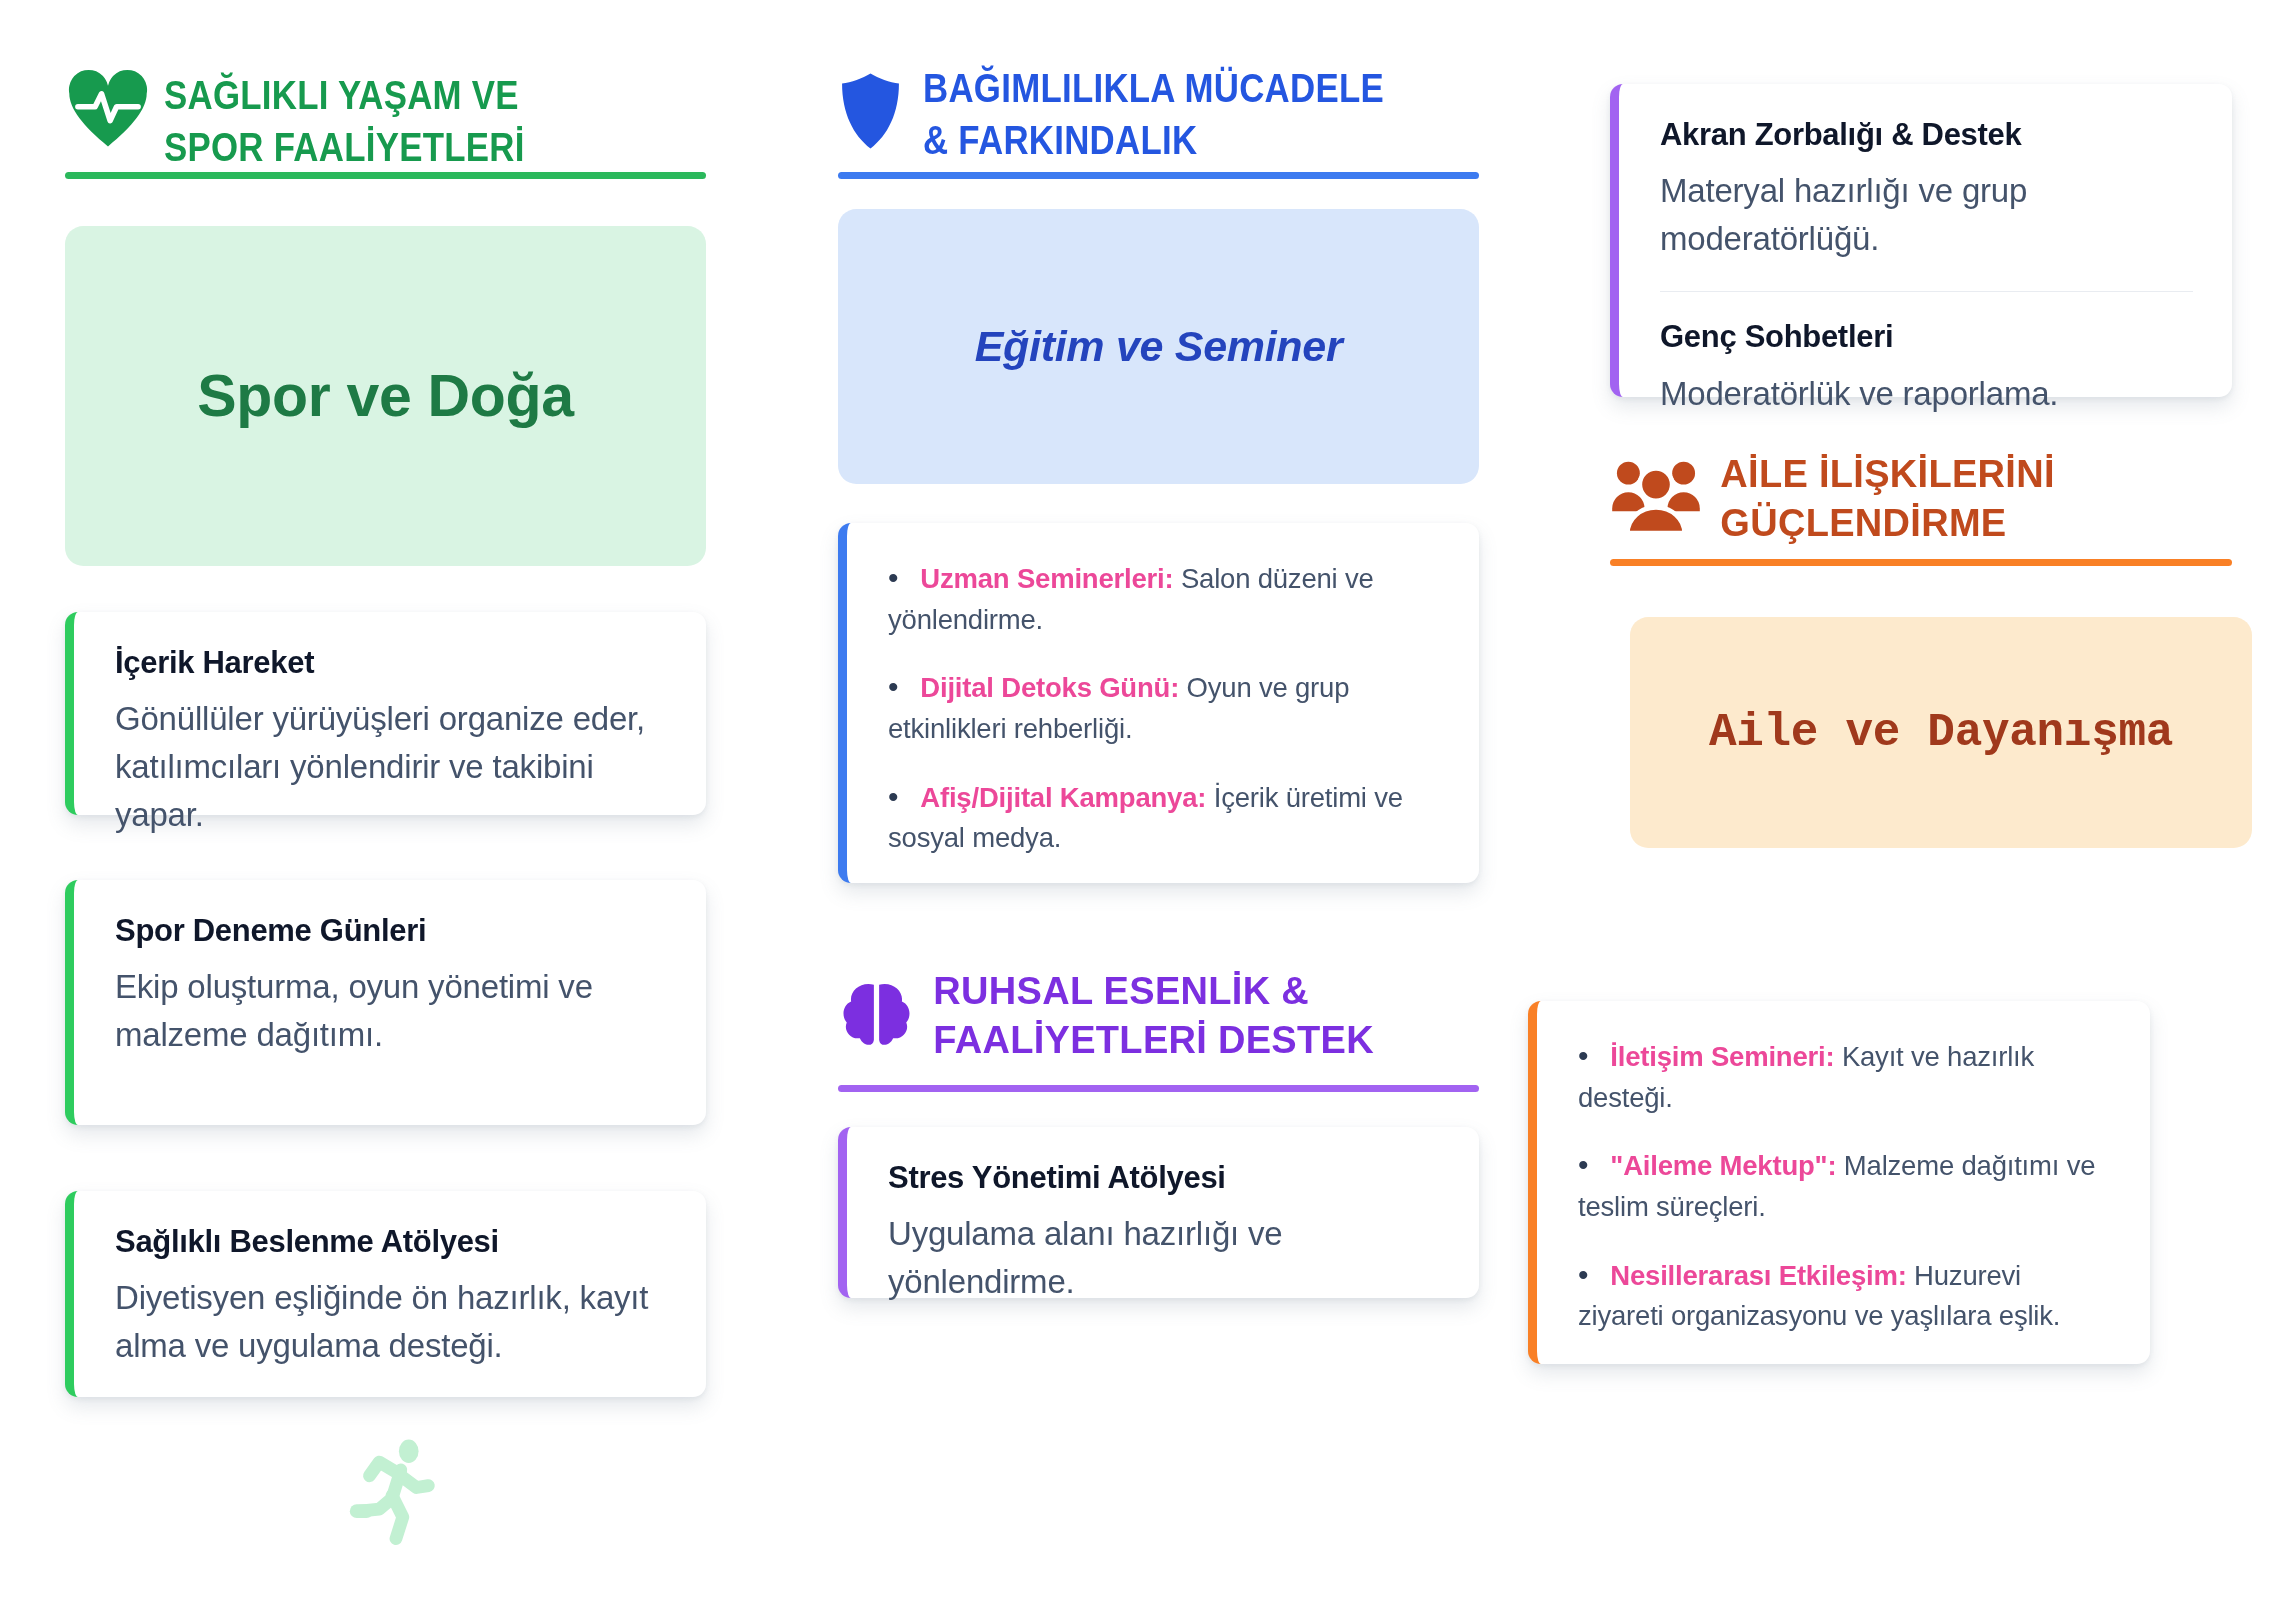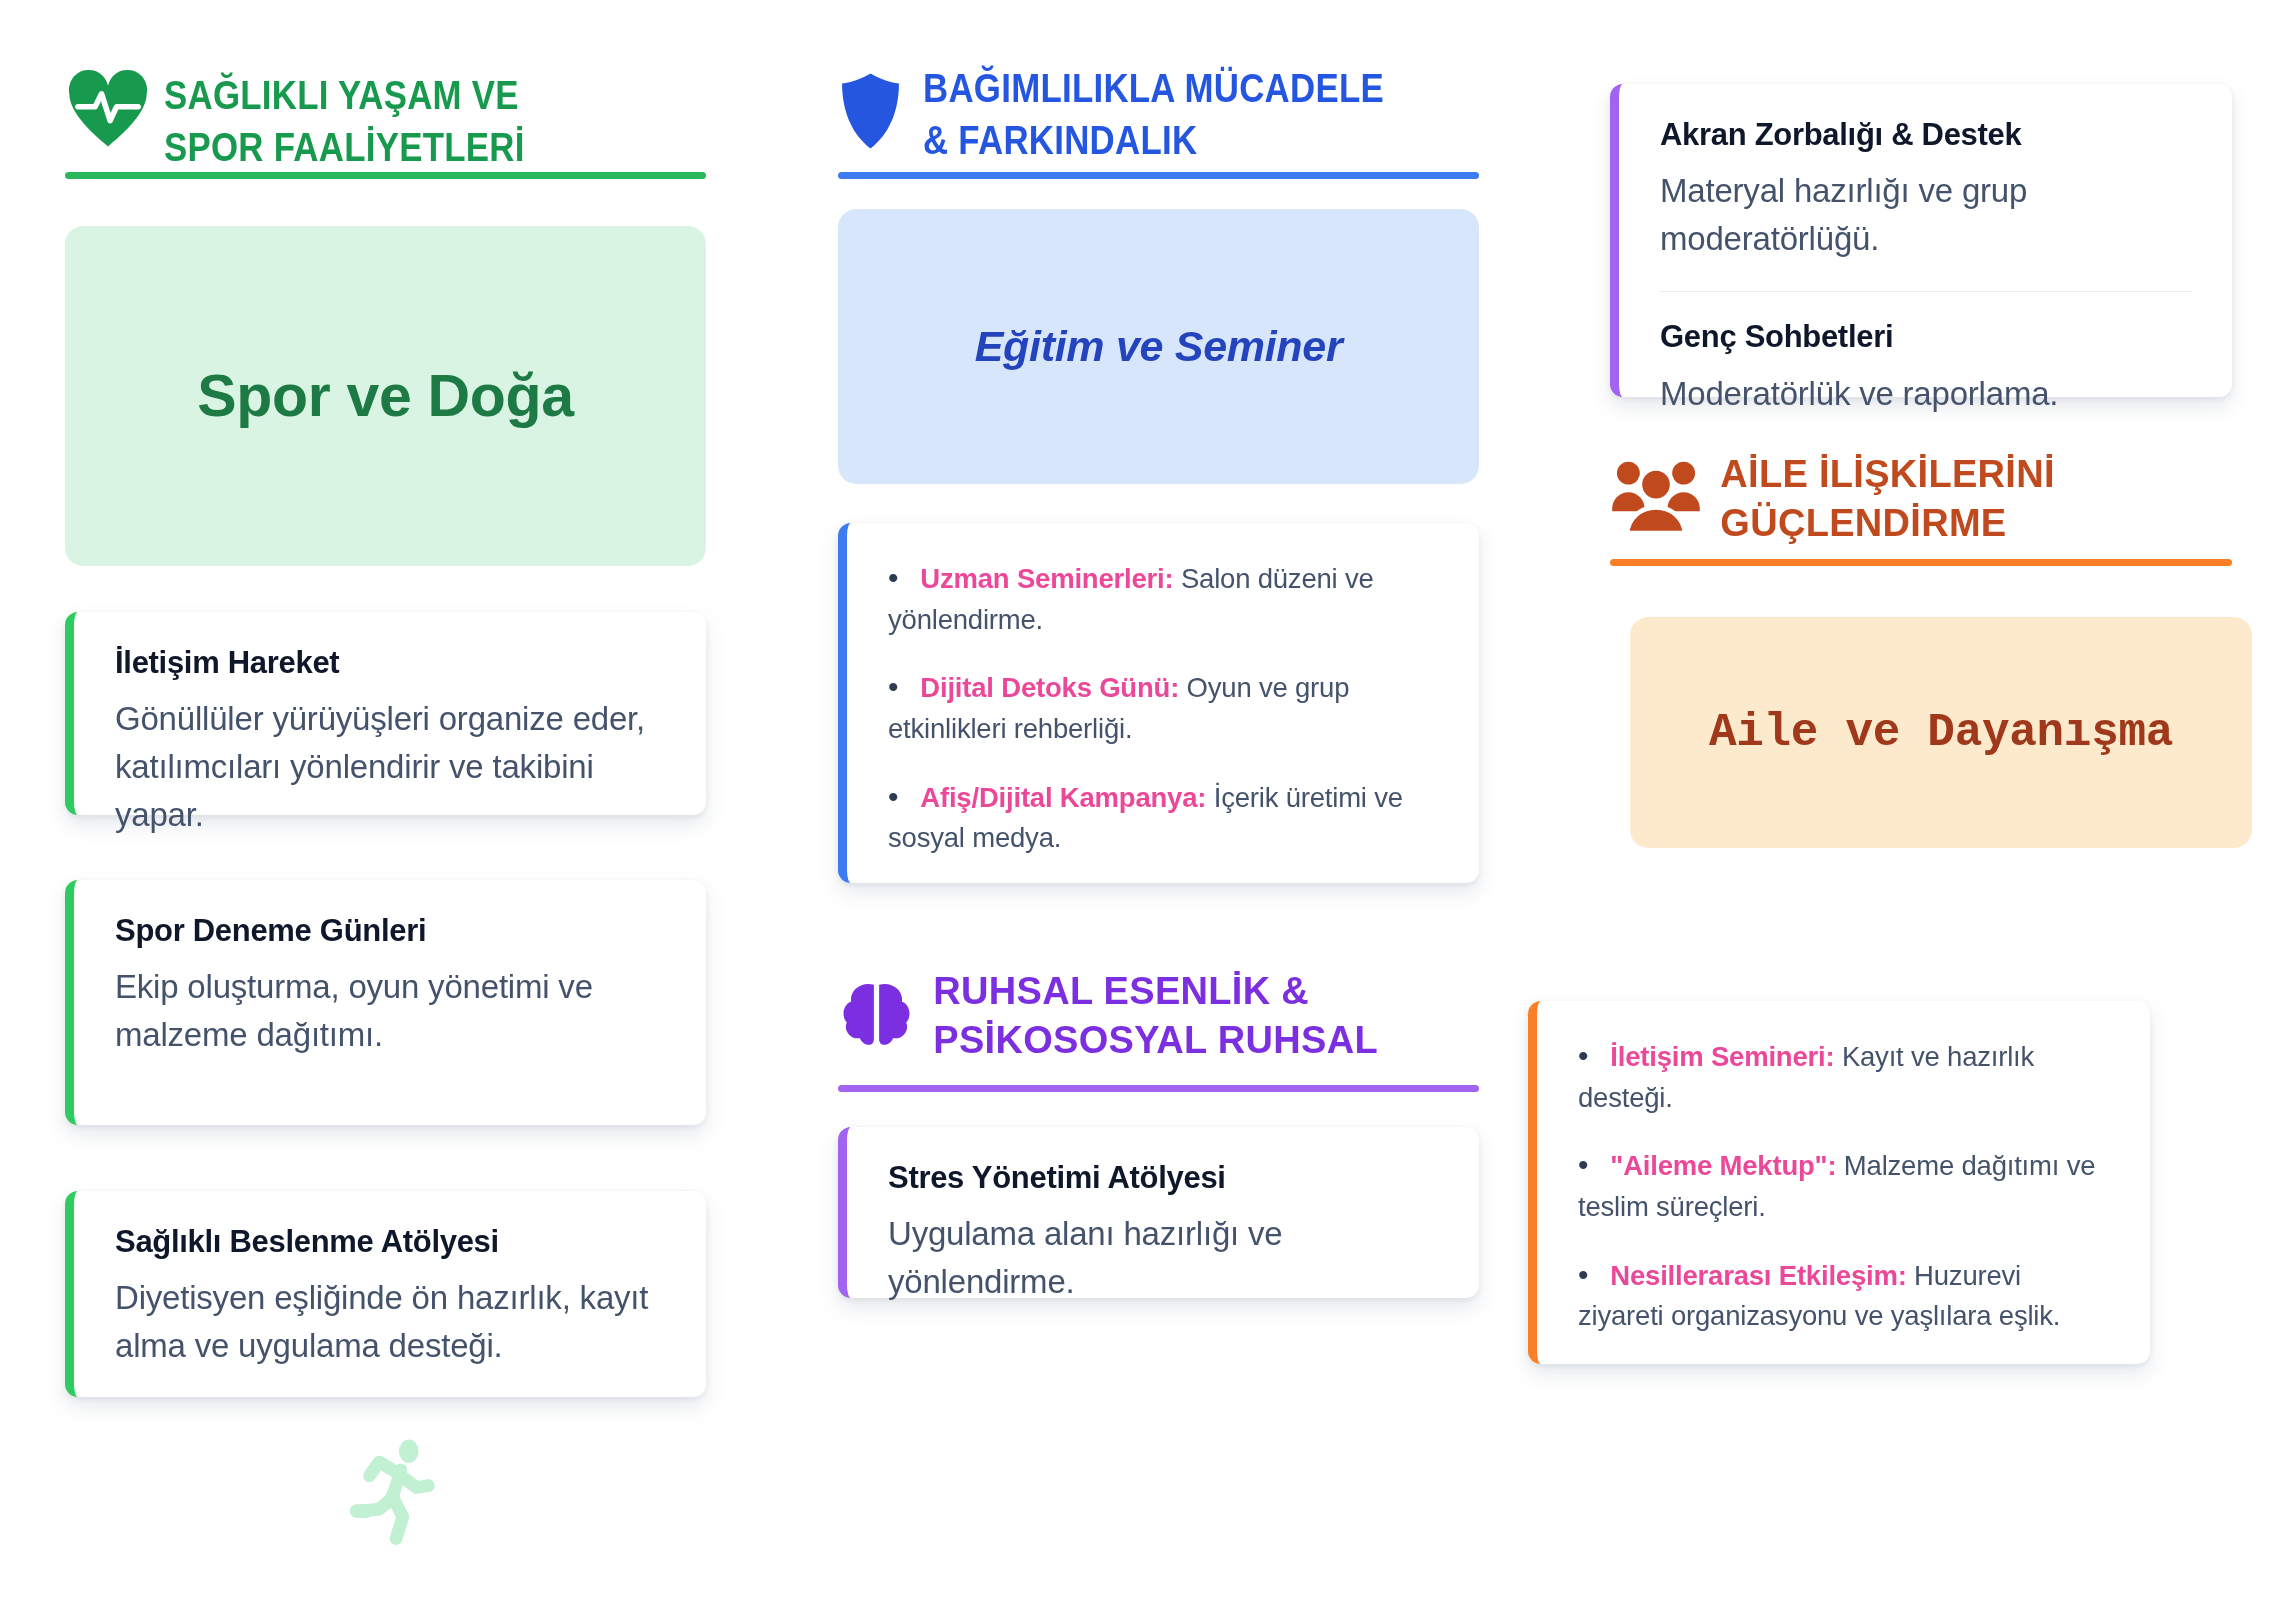--- a/index.html
+++ b/index.html
@@ -57,21 +57,21 @@
     <div>SPOR FAALİYETLERİ</div>
   </div>
 </div>
 <div class="underline u-green" style="left:65px;top:172px;width:641px;"></div>
 
 <div class="feature bg-green" style="left:65px;top:226px;width:641px;height:340px;">
   <span class="ftext t-green" style="font-size:59px;">Spor ve Doğa</span>
 </div>
 
 <div class="card green" style="left:65px;top:612px;width:641px;height:203px;">
-  <p class="card-title">İletişim Hareket</p>
+  <p class="card-title">İçerik Hareket</p>
   <p class="card-body">Gönüllüler yürüyüşleri organize eder, katılımcıları yönlendirir ve takibini yapar.</p>
 </div>
 
 <div class="card green" style="left:65px;top:880px;width:641px;height:245px;">
   <p class="card-title">Spor Deneme Günleri</p>
   <p class="card-body">Ekip oluşturma, oyun yönetimi ve malzeme dağıtımı.</p>
 </div>
 
 <div class="card green" style="left:65px;top:1191px;width:641px;height:206px;">
   <p class="card-title">Sağlıklı Beslenme Atölyesi</p>
@@ -119,21 +119,21 @@
   <span class="hicon" style="margin-right:18.3px;margin-top:9.2px;">
     <svg width="77" height="77" viewBox="0 0 44 40">
       <g fill="#7c2fe0">
         <path d="M20.5 3 C13 1 6.5 6.5 7.5 12.5 C2.5 14.5 2 21.5 5 24.5 C3 29 7 34.5 12.5 33.5 C14.5 38 20 38.8 20.5 34.5 Z"></path>
         <path d="M23.5 3 C31 1 37.5 6.5 36.5 12.5 C41.5 14.5 42 21.5 39 24.5 C41 29 37 34.5 31.5 33.5 C29.5 38 24 38.8 23.5 34.5 Z"></path>
       </g>
     </svg>
   </span>
   <div class="htext c-purple" style="font-size:38px;">
     <div>RUHSAL ESENLİK &amp;</div>
-    <div>PSİKOSOSYAL RUHSAL</div>
+    <div>FAALİYETLERİ DESTEK</div>
   </div>
 </div>
 <div class="underline u-purple" style="left:838px;top:1085px;width:641px;"></div>
 
 <div class="card purple" style="left:838px;top:1127px;width:641px;height:171px;">
   <p class="card-title">Stres Yönetimi Atölyesi</p>
   <p class="card-body">Uygulama alanı hazırlığı ve yönlendirme.</p>
 </div>
 
 <div class="card purple" style="left:1610px;top:84px;width:622px;height:313px;">

